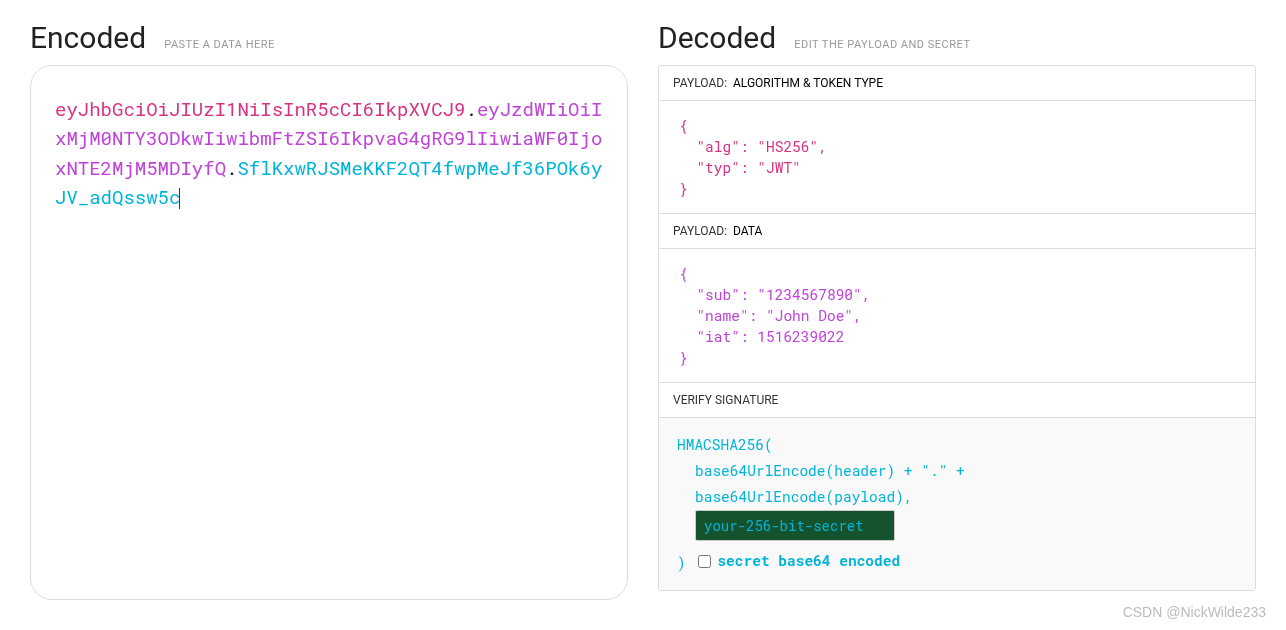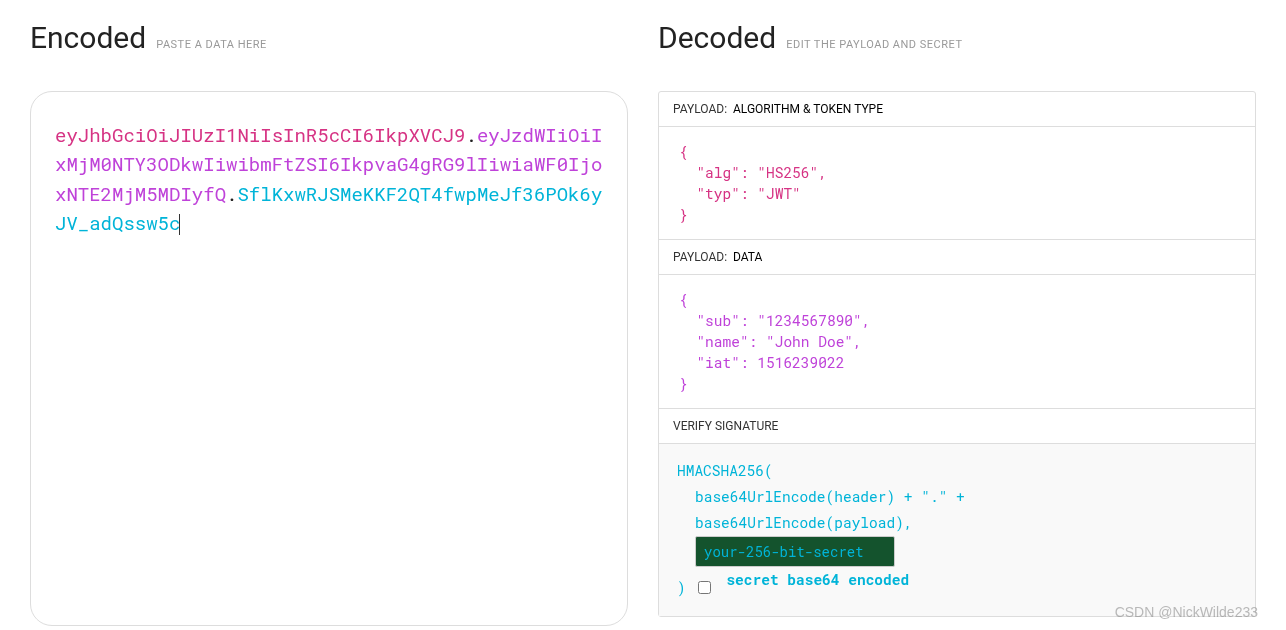--- a/index.html
+++ b/index.html
@@ -16,24 +16,24 @@
     }
     .columns {
       display: flex;
       gap: 30px;
     }
     .col {
       flex: 1;
       min-width: 0;
     }
     .heading {
-      margin-bottom: 36px;
+      margin-bottom: 10px;
       display: flex;
       align-items: baseline;
-      gap: 10px;
+      gap: 18px;
     }
     .heading h2 {
       font-size: 30px;
       font-weight: 400;
       color: #222;
     }
     .heading .sub {
       font-size: 11px;
       letter-spacing: 0.5px;
       color: #999;
@@ -112,34 +112,35 @@
       font-size: 14px;
       border: 1px solid #ccc;
       border-radius: 2px;
       padding: 5px 8px;
       color: #00b4d8;
       background: #14532d;
       width: 200px;
     }
     .checkbox-row {
       display: inline-flex;
-      align-items: flex-end;
-      gap: 15px;
+      align-items: center;
+      gap: 6px;
       font-weight: 700;
       color: #00b4d8;
       margin-left: 4px;
+      margin-top: 7px;
     }
     .checkbox-row input[type="checkbox"] {
       width: 13px;
       height: 13px;
     }
     .watermark {
       position: fixed;
       bottom: 10px;
-      right: 28px;
+      right: 20px;
       font-size: 14px;
       color: rgba(120,120,120,0.5);
       font-family: Arial, sans-serif;
     }
   </style>
 </head>
 <body>
 
 <div class="columns">
 

